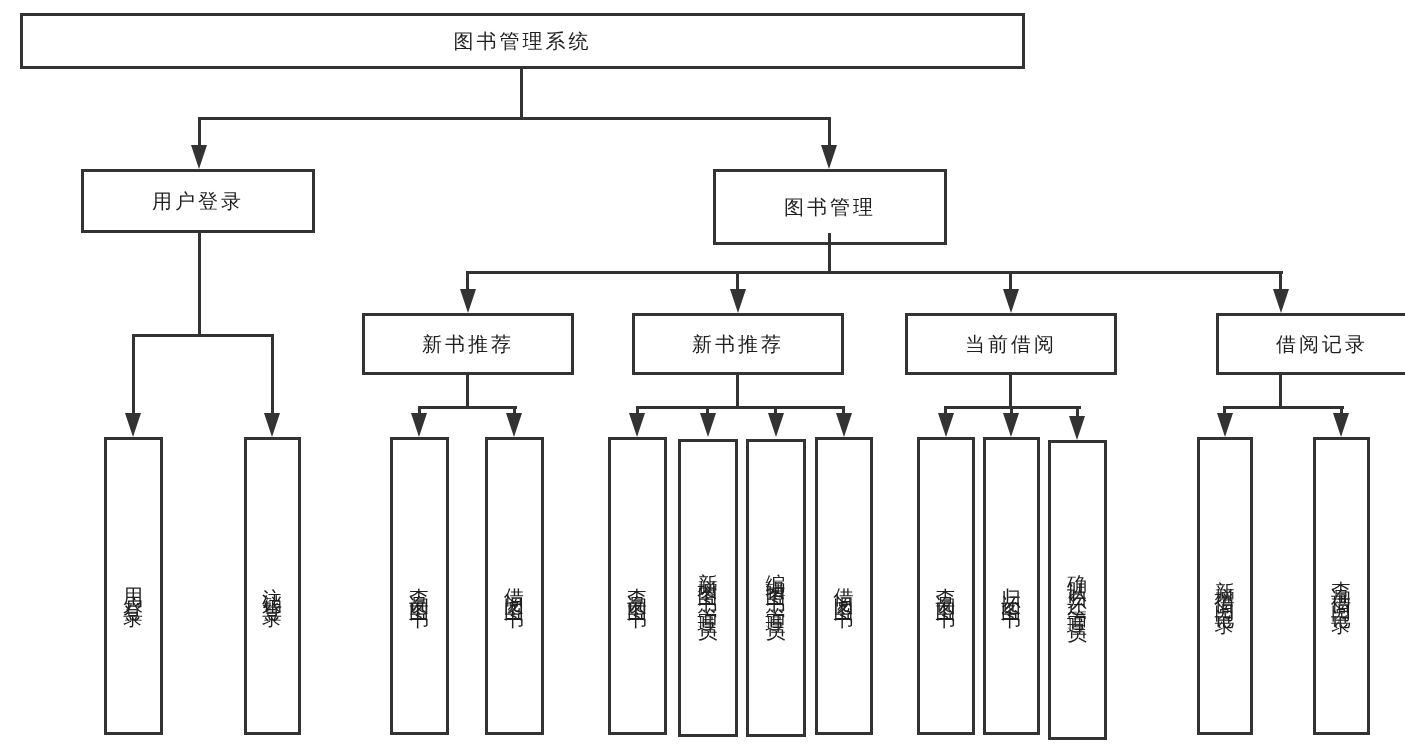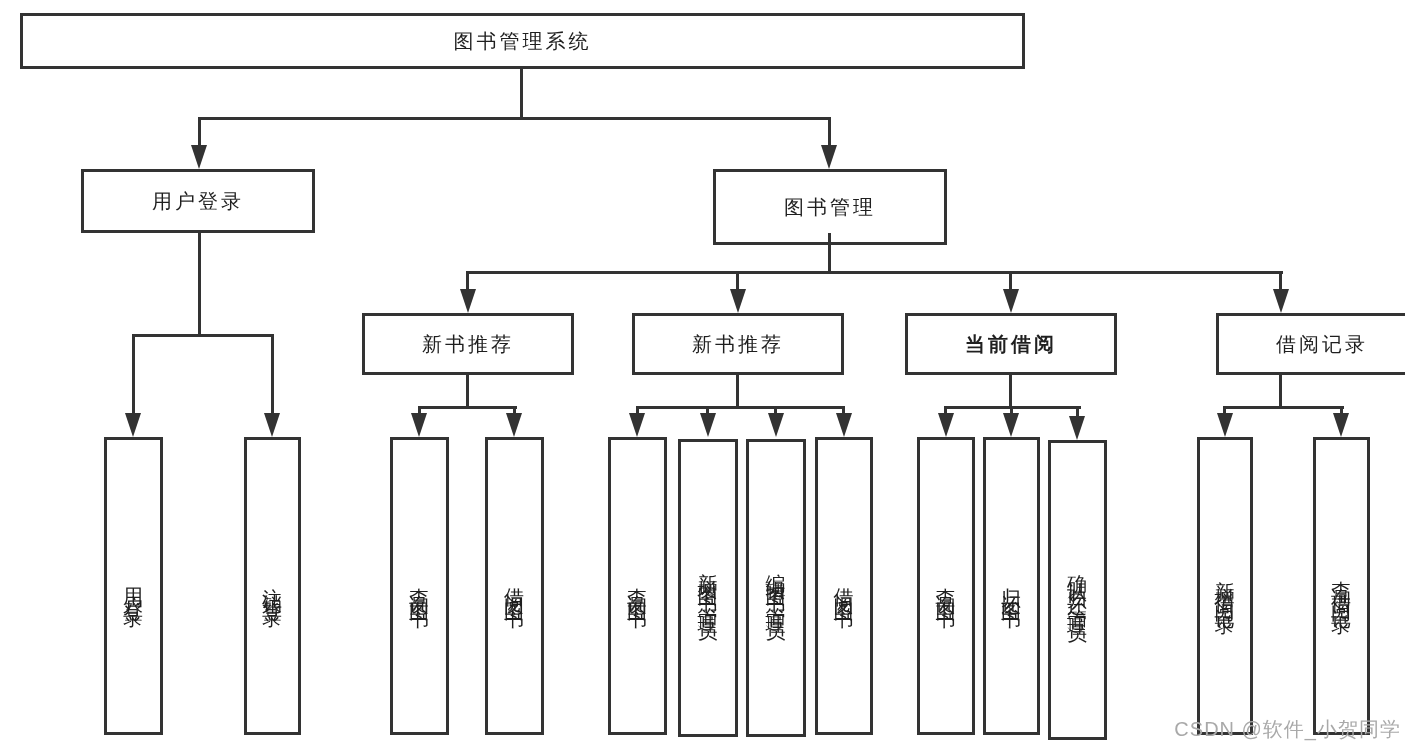--- a/index.html
+++ b/index.html
@@ -103,21 +103,21 @@
   <div class="ar" style="left:1003px; top:289px;"></div>
   <div class="ln" style="left:1279px; top:271px; width:3px; height:22px;"></div>
   <div class="ar" style="left:1273px; top:289px;"></div>
 
   <div class="node" style="left:362px; top:313px; width:212px; height:62px;">
     <span class="hlabel">新书推荐</span>
   </div>
   <div class="node" style="left:632px; top:313px; width:212px; height:62px;">
     <span class="hlabel">新书推荐</span>
   </div>
-  <div class="node" style="left:905px; top:313px; width:212px; height:62px;font-weight:bold;">
+  <div class="node" style="left:905px; top:313px; width:212px; height:62px;">
     <span class="hlabel">当前借阅</span>
   </div>
   <div class="node" style="left:1216px; top:313px; width:212px; height:62px;">
     <span class="hlabel">借阅记录</span>
   </div>
 
   <div class="ln" style="left:466px; top:375px; width:3px; height:33px;"></div>
   <div class="ln" style="left:418px; top:406px; width:99px; height:3px;"></div>
   <div class="ln" style="left:418px; top:406px; width:3px; height:9px;"></div>
   <div class="ar" style="left:411px; top:413px;"></div>
@@ -188,15 +188,14 @@
     <span class="vlabel">确认归还（管理员）</span>
   </div>
 
   <div class="node" style="left:1197px; top:437px; width:56px; height:298px;">
     <span class="vlabel">新增借阅记录</span>
   </div>
   <div class="node" style="left:1313px; top:437px; width:57px; height:298px;">
     <span class="vlabel">查询借阅记录</span>
   </div>
 
-  <div class="watermark">CSDN @软件_小贺同学</div>
 
 </div>
 
 </body></html>

